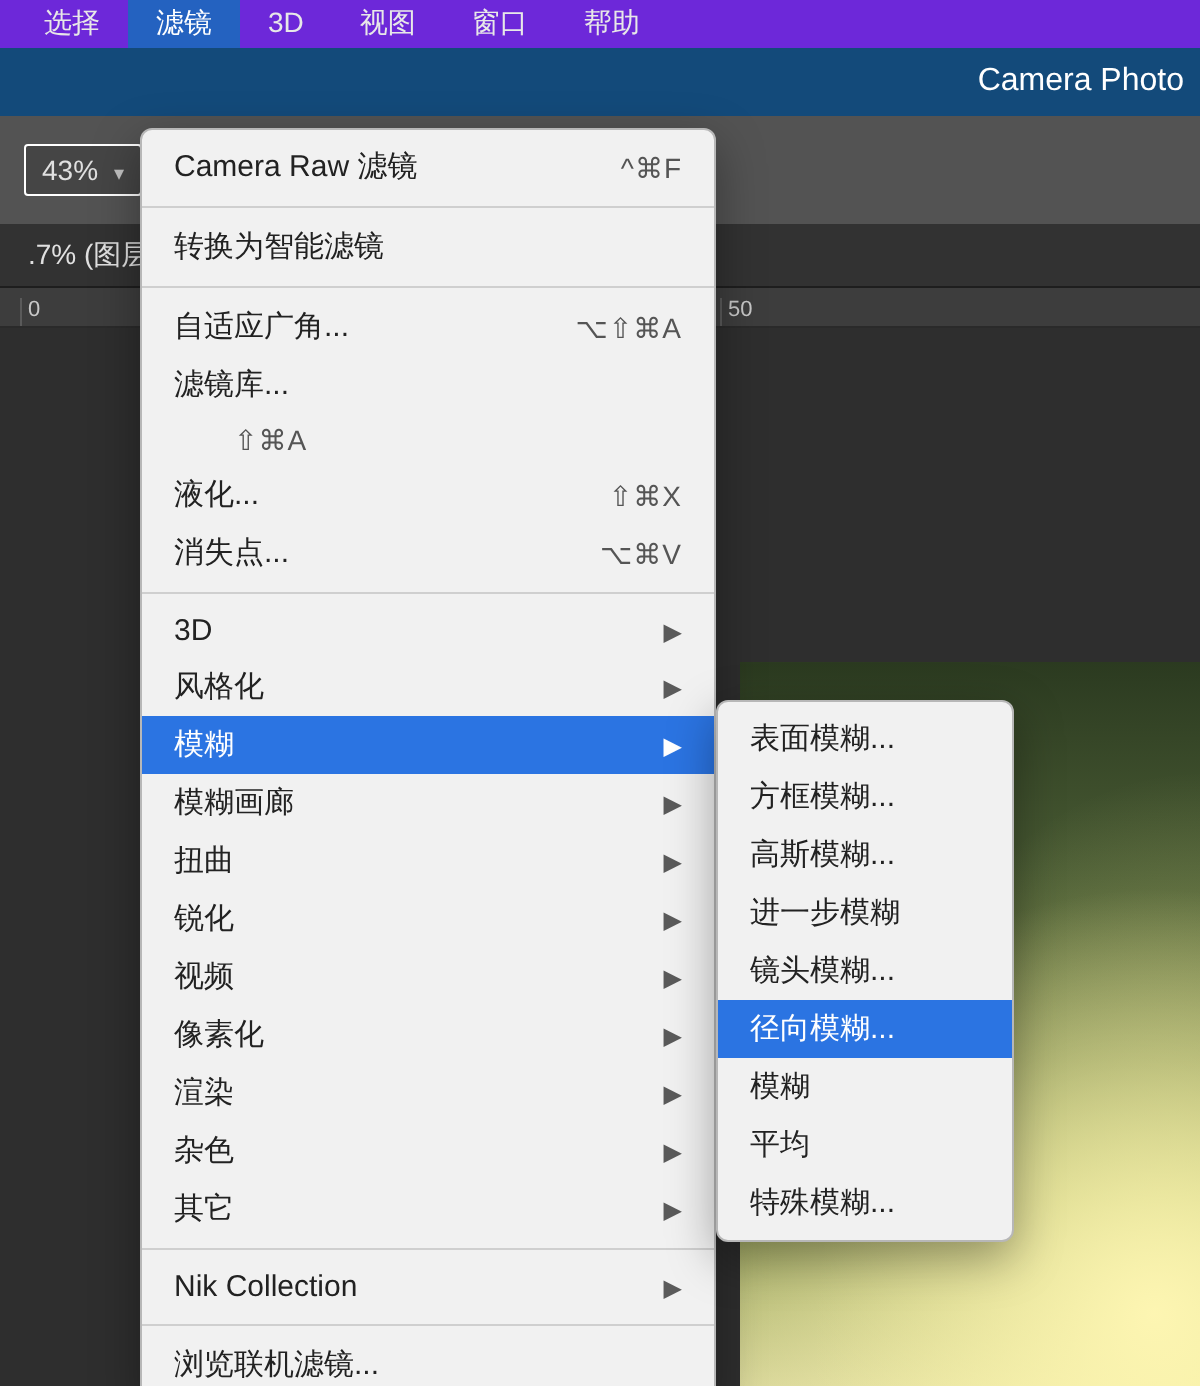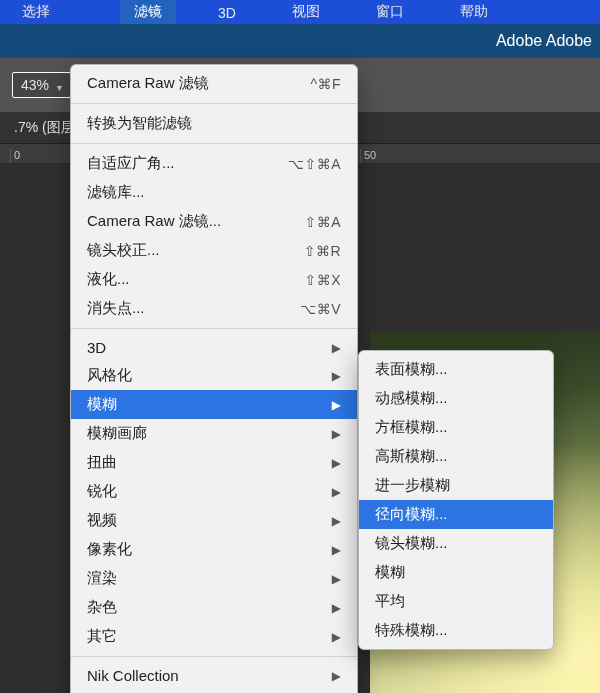--- a/index.html
+++ b/index.html
@@ -10,36 +10,34 @@
     -webkit-font-smoothing: antialiased;
   }
   html, body {
     width: 600px;
     height: 693px;
     overflow: hidden;
     background: #3a3a3a;
   }
   .menubar {
     display: flex;
-    align-items: flex-end;
+    align-items: flex-start;
     height: 24px;
-    background: #1d4ed8;
+    background: #6d28d9;
     color: #e8e8e8;
     font-size: 14px;
     padding-left: 8px;
-    gap: 28px;
   }
   .menubar .menu-item {
     padding: 3px 14px;
     cursor: default;
   }
   .menubar .menu-item.active {
     background: #2462c0;
     color: #ffffff;
-    margin-left: 28px;
   }
   .underbar {
     height: 34px;
     background: #134a7a;
     color: #ffffff;
     display: flex;
     align-items: center;
     justify-content: flex-end;
     padding-right: 8px;
     font-size: 16px;
@@ -157,37 +155,37 @@
   }
   #filter-menu {
     left: 70px;
     top: 24px;
     width: 288px;
     margin-top: 40px;
   }
   #blur-submenu {
     left: 358px;
     top: 350px;
-    width: 196px;
+    width: 149px;
   }
 </style>
 </head>
 <body>
 
 <div class="menubar">
   <div class="menu-item">选择</div>
   <div class="menu-item active">滤镜</div>
   <div class="menu-item">3D</div>
   <div class="menu-item">视图</div>
   <div class="menu-item">窗口</div>
   <div class="menu-item">帮助</div>
 </div>
 
 <div class="underbar">
-  <span>Adobe Adobe</span>
+  <span>Camera Photo</span>
 </div>
 
 <div class="toolzone">
   <div class="zoom-box">
     <span>43%</span>
     <span class="chev">▾</span>
   </div>
 </div>
 
 <div class="docbar">
@@ -223,26 +221,21 @@
   <hr>
 
   <div class="row">
     <span>自适应广角...</span>
     <span class="shortcut">⌥⇧⌘A</span>
   </div>
   <div class="row">
     <span>滤镜库...</span>
   </div>
   <div class="row">
-    <span>Camera Raw 滤镜...</span>
     <span class="shortcut">⇧⌘A</span>
-  </div>
-  <div class="row">
-    <span>镜头校正...</span>
-    <span class="shortcut">⇧⌘R</span>
   </div>
   <div class="row">
     <span>液化...</span>
     <span class="shortcut">⇧⌘X</span>
   </div>
   <div class="row">
     <span>消失点...</span>
     <span class="shortcut">⌥⌘V</span>
   </div>
   <hr>
@@ -302,38 +295,35 @@
   <div class="row">
     <span>浏览联机滤镜...</span>
   </div>
 </div>
 
 <div id="blur-submenu" class="menu-panel">
   <div class="row">
       <span>表面模糊...</span>
     </div>
   <div class="row">
-      <span>动感模糊...</span>
-    </div>
-  <div class="row">
       <span>方框模糊...</span>
     </div>
   <div class="row">
       <span>高斯模糊...</span>
     </div>
   <div class="row">
       <span>进一步模糊</span>
+    </div>
+  <div class="row">
+      <span>镜头模糊...</span>
     </div>
   <div class="row selected">
       <span>径向模糊...</span>
     </div>
   <div class="row">
-      <span>镜头模糊...</span>
-    </div>
-  <div class="row">
       <span>模糊</span>
     </div>
   <div class="row">
       <span>平均</span>
     </div>
   <div class="row">
       <span>特殊模糊...</span>
     </div>
 </div>
 

